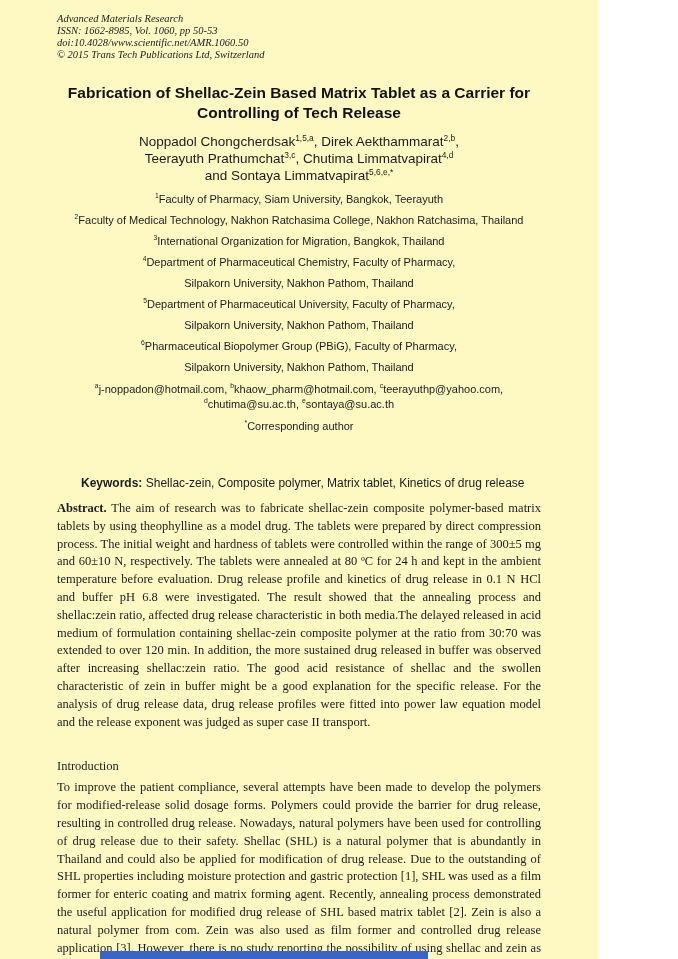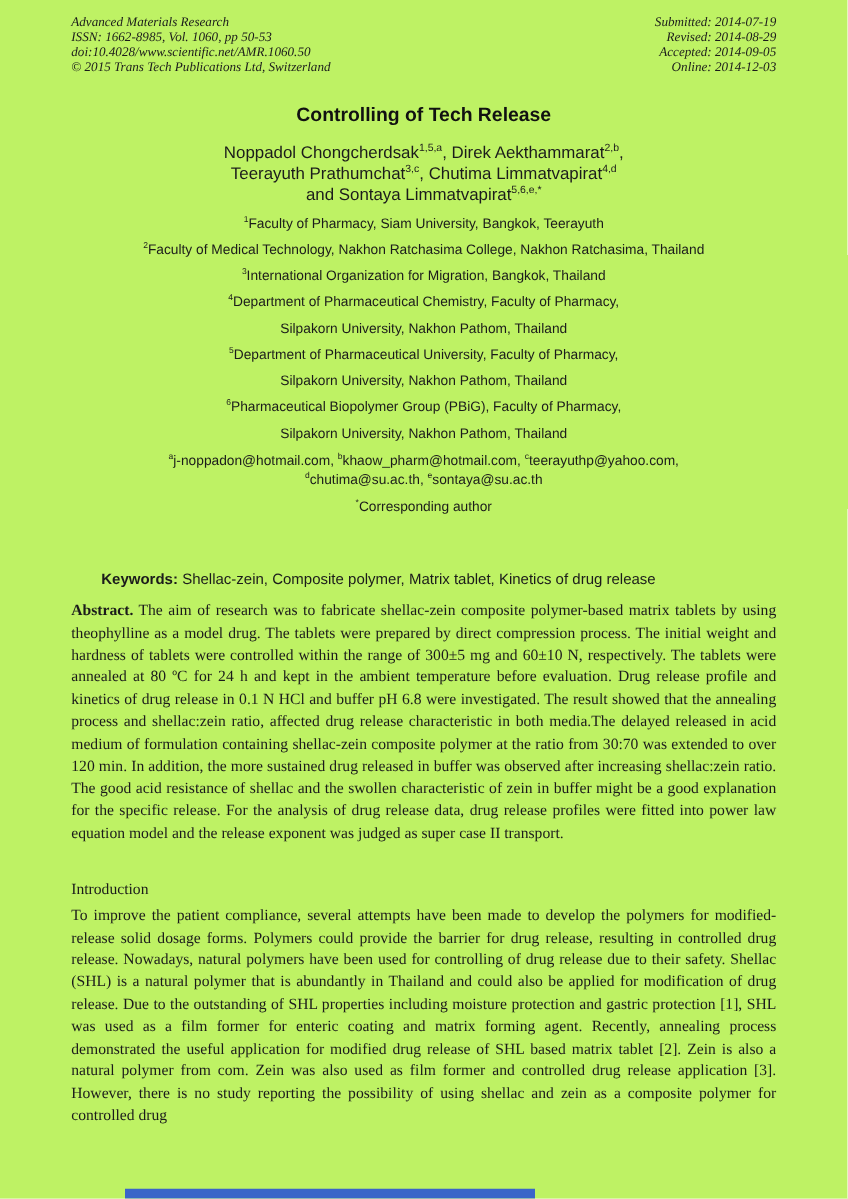--- a/index.html
+++ b/index.html
@@ -4,22 +4,22 @@
 <style>
   * { box-sizing: border-box; margin: 0; padding: 0; }
   html, body { background: #ffffff; }
   body {
     width: 678px; height: 959px;
     font-family: "Liberation Serif", "DejaVu Serif", serif;
     color: #1b1b1b;
   }
   .page {
     position: relative;
-    width: 678px; height: 959px;
-    background: #bef264;
+    width: 598px; height: 959px;
+    background: #fef9c3;
     overflow: hidden;
     padding: 0 57px;
   }
 
   .pub-header {
     display: flex; justify-content: space-between;
     margin-top: 13px;
     font-style: italic;
     font-size: 10.5px; line-height: 12px;
   }
@@ -100,29 +100,24 @@
 
 <div class="page">
 
   <header class="pub-header">
     <div class="pub-left">
       <div>Advanced Materials Research</div>
       <div>ISSN: 1662-8985, Vol. 1060, pp 50-53</div>
       <div>doi:10.4028/www.scientific.net/AMR.1060.50</div>
       <div>© 2015 Trans Tech Publications Ltd, Switzerland</div>
     </div>
-    <div class="pub-right">
-      <div>Submitted: 2014-07-19</div>
-      <div>Revised: 2014-08-29</div>
-      <div>Accepted: 2014-09-05</div>
-      <div>Online: 2014-12-03</div>
-    </div>
   </header>
 
   <h1 class="title">
+    <div>Fabrication of Shellac-Zein Based Matrix Tablet as a Carrier for</div>
     <div>Controlling of Tech Release</div>
   </h1>
 
   <div class="authors">
     <div><span>Noppadol Chongcherdsak</span><sup>1,5,a</sup><span>, </span><span>Direk Aekthammarat</span><sup>2,b</sup><span>,</span></div>
     <div><span>Teerayuth Prathumchat</span><sup>3,c</sup><span>, </span><span>Chutima Limmatvapirat</span><sup>4,d</sup></div>
     <div><span>and Sontaya Limmatvapirat</span><sup>5,6,e,*</sup></div>
   </div>
 
   <div class="aff">

